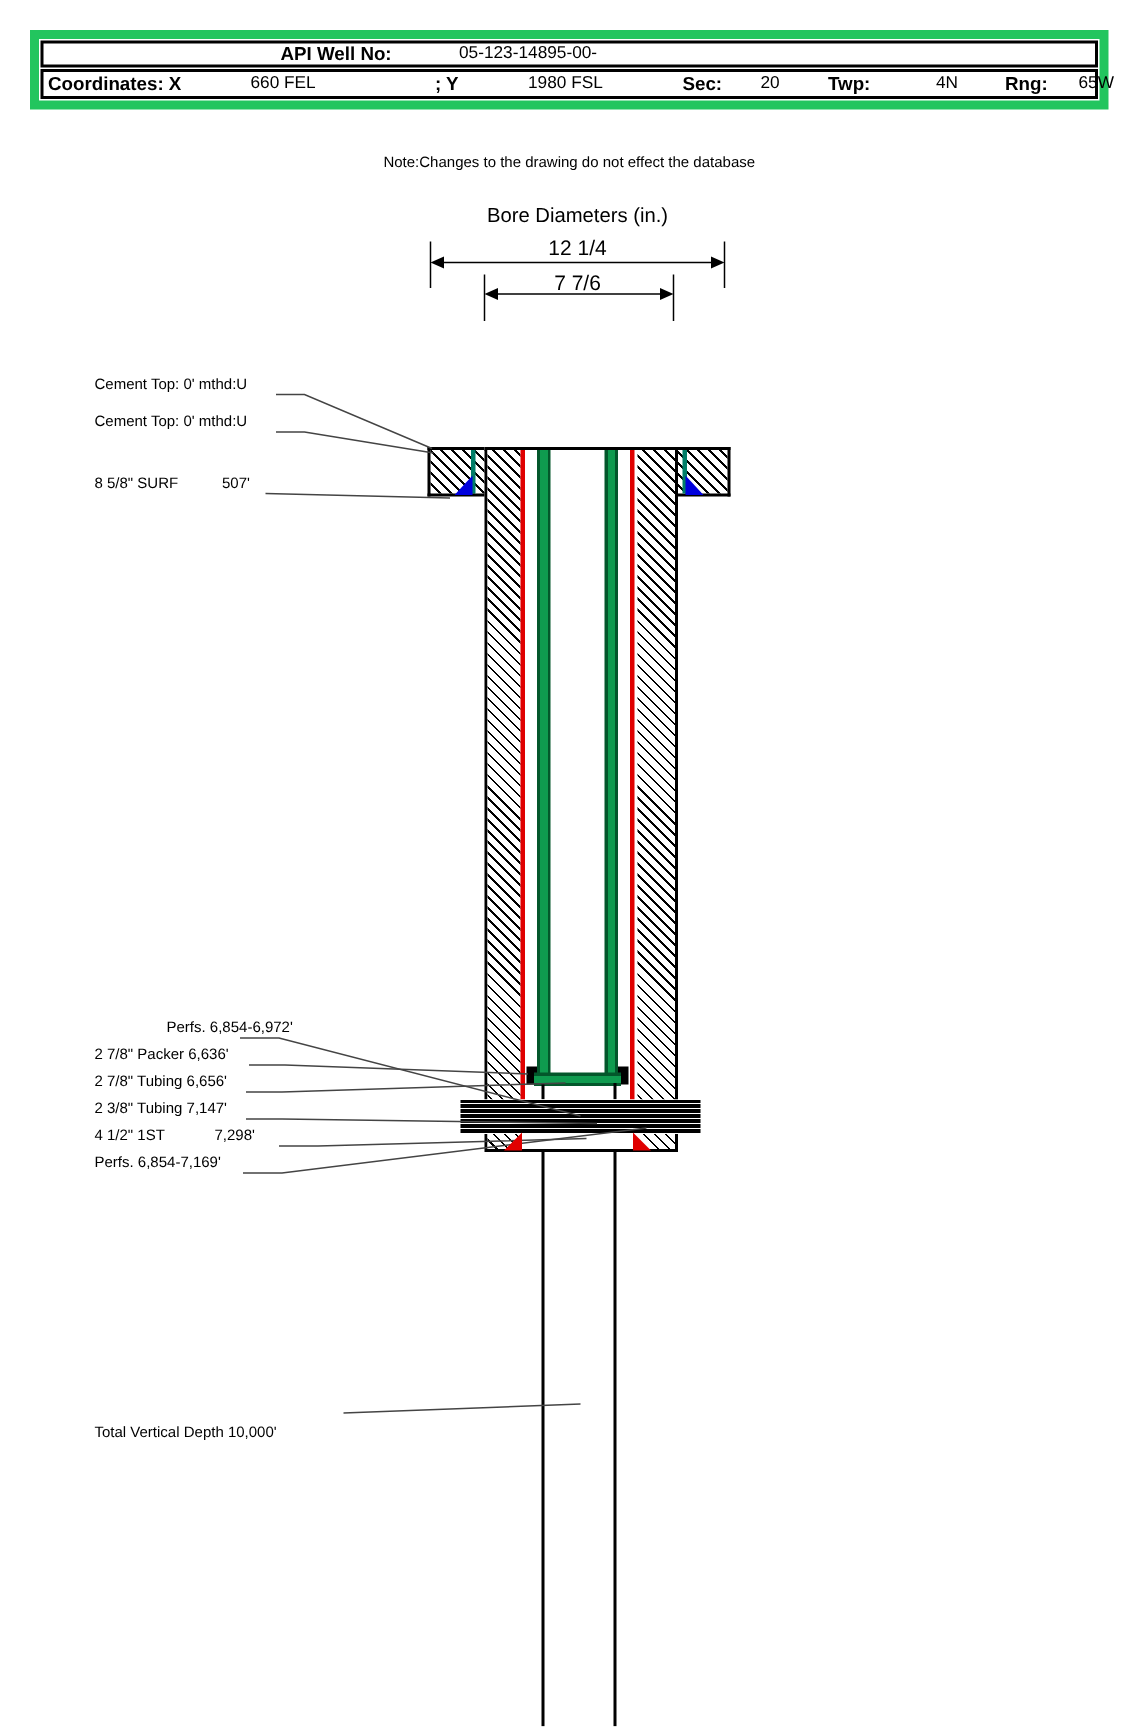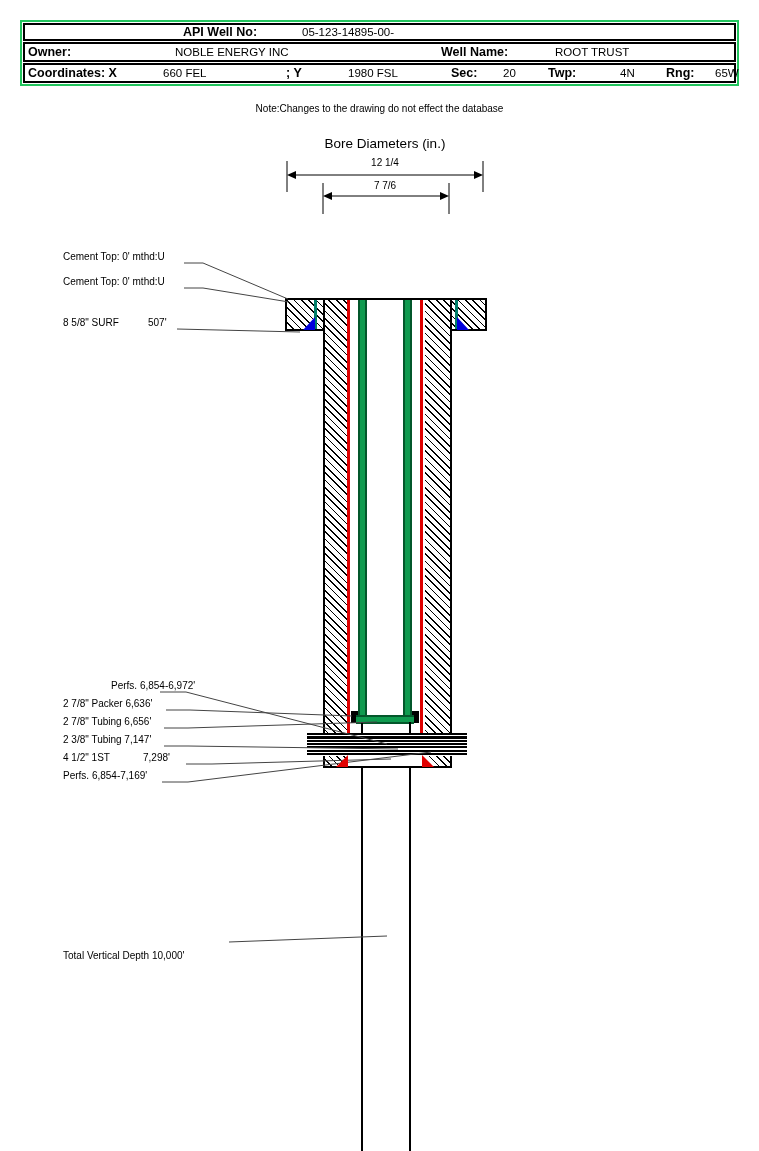--- a/index.html
+++ b/index.html
@@ -1,31 +1,31 @@
 <!DOCTYPE html>
 <html style="--tubing-green: #0f9b4f; --tubing-green-dark: #03572b; --casing-red: #e00000; --surface-casing-teal: #007e68; --shoe-blue: #0000dd; --hatch-black: #000000;"><head>
 <meta charset="utf-8">
 <style>
   html,body{margin:0;padding:0;background:#fff;}
   .page{position:relative;width:759px;height:1151px;background:#fff;overflow:hidden;
         font-family:"Liberation Sans",sans-serif;color:#000;}
   .abs{position:absolute;}
   .page-title{left:0;top:2px;width:706px;text-align:center;font-size:15px;font-weight:bold;}
   
-  .htable{left:20px;top:20px;width:719px;border:2px solid #22c55e;background:#fff;box-sizing:border-box;padding:1px;}
+  .htable{left:20px;top:20px;width:719px;border:6px solid #22c55e;background:#fff;box-sizing:border-box;padding:1px;}
   .trow{position:relative;border:2px solid #000;box-sizing:border-box;margin-top:1px;background:#fff;}
   .trow:first-child{margin-top:0;}
   .r1{height:18px;}
   .rN{height:20px;}
   .trow span{position:absolute;white-space:nowrap;top:50%;transform:translateY(-52%);}
   .lbl{font-weight:bold;font-size:12.5px;}
   .val{font-size:11.5px;}
   .note{left:0;top:103px;width:759px;text-align:center;font-size:10px;}
   .bd-title{left:235px;top:136px;width:300px;text-align:center;font-size:13.5px;}
-  .dim-label{left:285px;width:200px;text-align:center;font-size:10px;}
+  .dim-label{left:285px;width:200px;text-align:center;font-size:14px;}
   .ann{font-size:10px;white-space:nowrap;}
   
   .hatch{background-color:#fff;background-image:repeating-linear-gradient(45deg,transparent 0 4px,var(--hatch-black) 4px 5.2px);}
   .wing{box-sizing:border-box;border:2px solid #000;z-index:1;}
   .bore{box-sizing:border-box;border:2px solid #000;background:#fff;z-index:2;}
   .surfline{background:var(--surface-casing-teal);z-index:2;}
   .csg{background:var(--casing-red);}
   .tube{background:linear-gradient(90deg,var(--tubing-green-dark) 0 2px,var(--tubing-green) 2px 7px,var(--tubing-green-dark) 7px 9px);}
   .tube-bottom{background:linear-gradient(180deg,var(--tubing-green-dark) 0 2px,var(--tubing-green) 2px 7px,var(--tubing-green-dark) 7px 9px);}
   .packer{background:#000;}
@@ -36,26 +36,20 @@
 </head>
 <body>
 
 <div class="page">
 
 
   <div class="abs htable">
     <div class="trow r1">
       <span class="lbl" style="left:158px">API Well No:</span>
       <span class="val" style="left:277px">05-123-14895-00-</span>
-    </div>
-    <div class="trow rN">
-      <span class="lbl" style="left:3px">Owner:</span>
-      <span class="val" style="left:150px">NOBLE ENERGY INC</span>
-      <span class="lbl" style="left:416px">Well Name:</span>
-      <span class="val" style="left:530px">ROOT TRUST</span>
     </div>
     <div class="trow rN">
       <span class="lbl" style="left:3px">Coordinates: X</span>
       <span class="val" style="left:138px">660 FEL</span>
       <span class="lbl" style="left:261px">; Y</span>
       <span class="val" style="left:323px">1980 FSL</span>
       <span class="lbl" style="left:426px">Sec:</span>
       <span class="val" style="left:478px">20</span>
       <span class="lbl" style="left:523px">Twp:</span>
       <span class="val" style="left:595px">4N</span>

